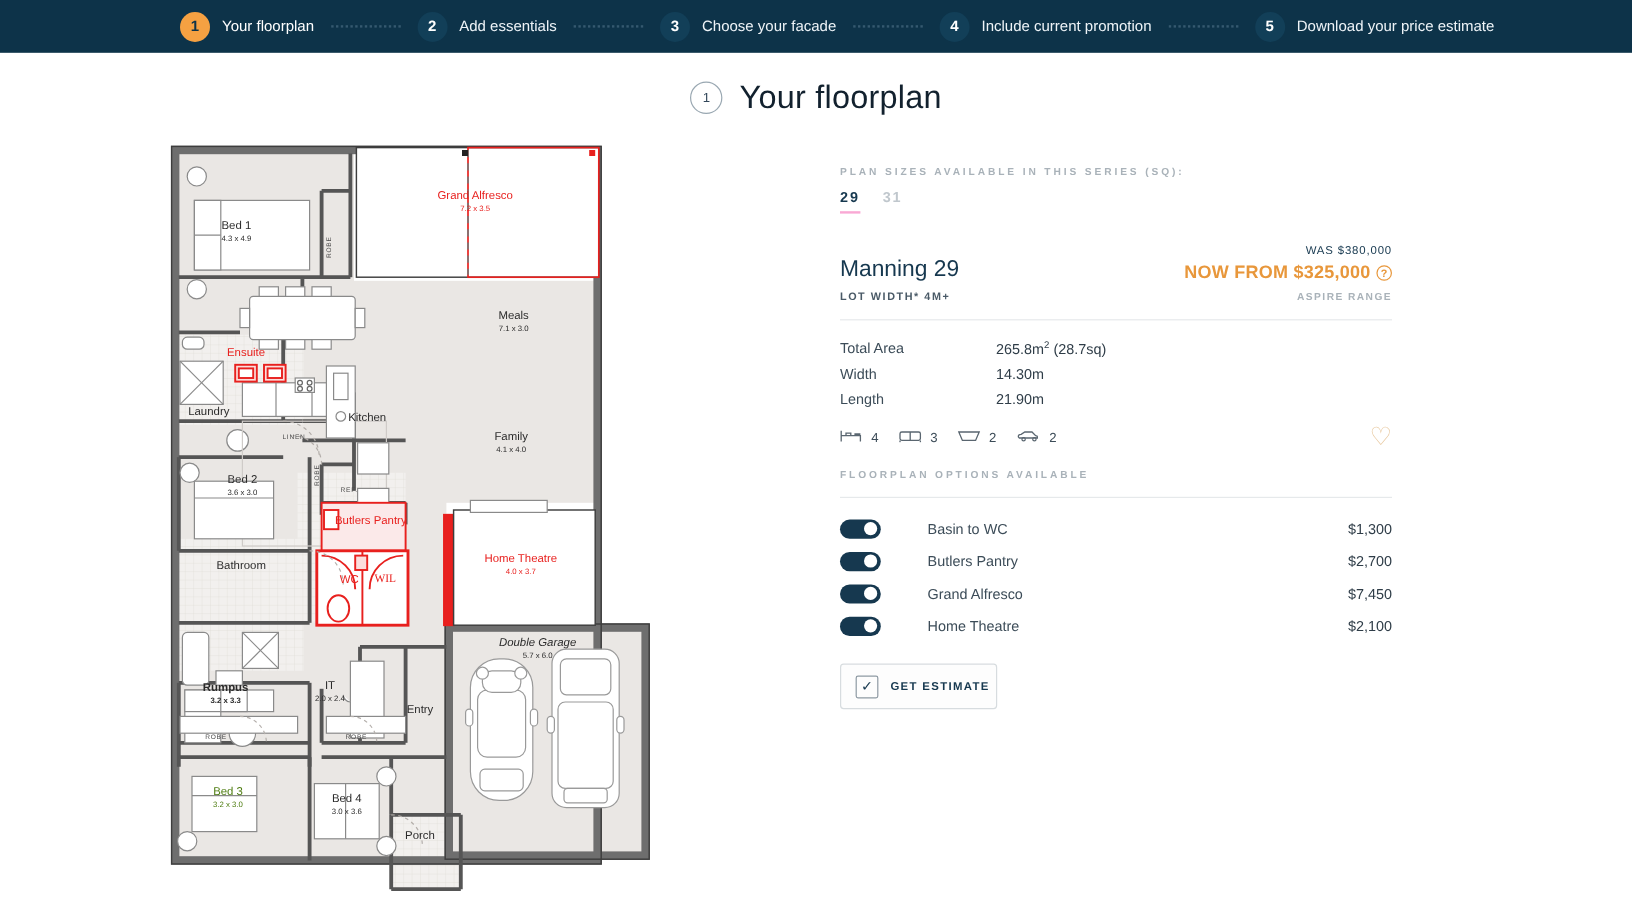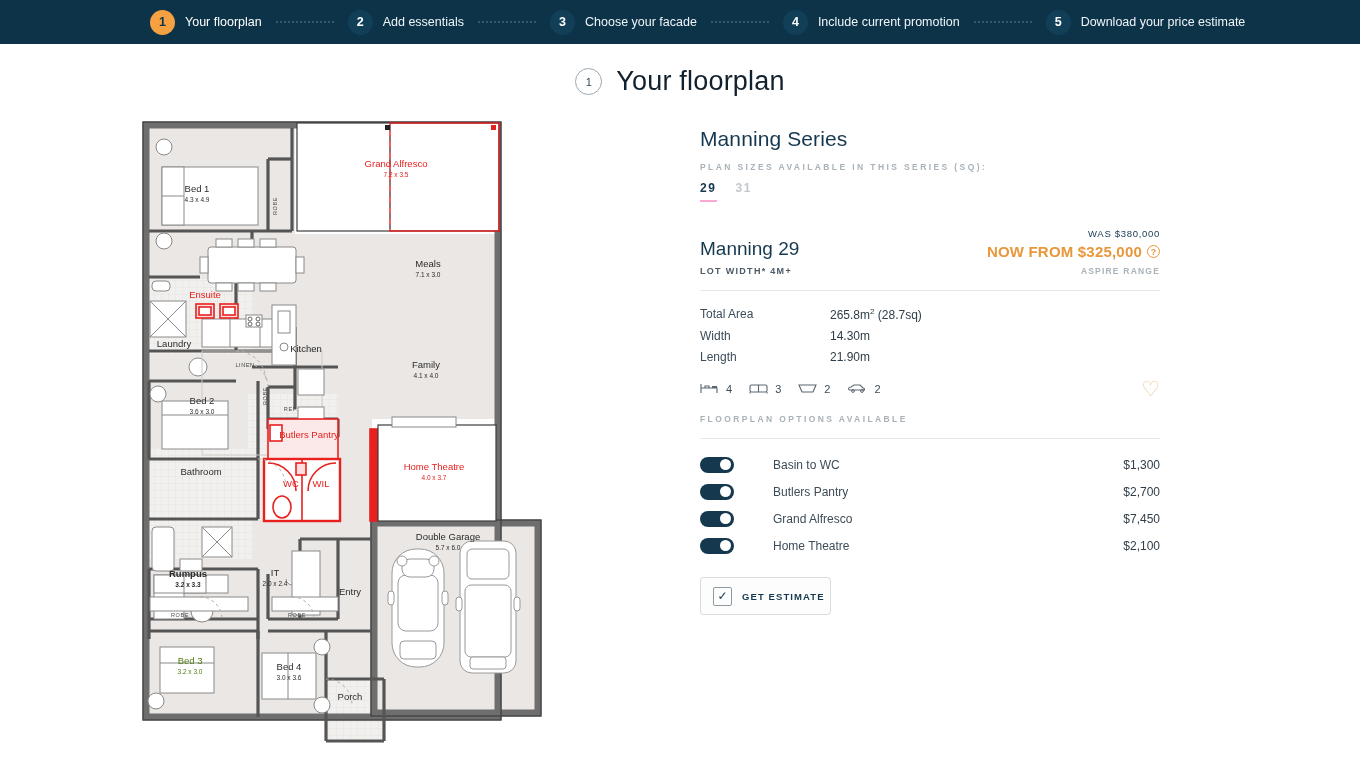--- a/index.html
+++ b/index.html
@@ -456,28 +456,28 @@
           <div style="position: absolute; transform: translate(-50%, -50%); text-align: center; white-space: nowrap; line-height: 1.25; left: 169px; top: 316px; color: rgb(232, 32, 30);">
             <div style="font-size: 9.5px;">Butlers Pantry</div>
           </div>
           <div style="position: absolute; transform: translate(-50%, -50%); text-align: center; white-space: nowrap; line-height: 1.25; left: 61px; top: 353px; color: rgb(43, 43, 43);">
             <div style="font-size: 9.5px;">Bathroom</div>
           </div>
           <div style="position: absolute; transform: translate(-50%, -50%); text-align: center; white-space: nowrap; line-height: 1.25; left: 151px; top: 365px; color: rgb(232, 32, 30);">
             <div style="font-size: 9.5px;">WC</div>
           </div>
           <div style="position: absolute; transform: translate(-50%, -50%); text-align: center; white-space: nowrap; line-height: 1.25; left: 181px; top: 365px; color: rgb(232, 32, 30);">
-            <div style="font-size: 9.5px;">WIL</div>
+            <div style="font-size: 9.5px; font-family: Liberation Serif, serif;">WIL</div>
           </div>
           <div style="position: absolute; transform: translate(-50%, -50%); text-align: center; white-space: nowrap; line-height: 1.25; left: 294px; top: 352px; color: rgb(232, 32, 30);">
             <div style="font-size: 9.5px;">Home Theatre</div>
             <div style="font-size: 6.5px; margin-top: 1px;">4.0 x 3.7</div>
           </div>
           <div style="position: absolute; transform: translate(-50%, -50%); text-align: center; white-space: nowrap; line-height: 1.25; left: 308px; top: 422px; color: rgb(43, 43, 43);">
-            <div style="font-size: 9.5px;">Double Garage</div>
+            <div style="font-size: 9.5px; font-style: italic;">Double Garage</div>
             <div style="font-size: 6.5px; margin-top: 1px;">5.7 x 6.0</div>
           </div>
           <div style="position: absolute; transform: translate(-50%, -50%); text-align: center; white-space: nowrap; line-height: 1.25; left: 48px; top: 459px; color: rgb(43, 43, 43); font-weight: bold;">
             <div style="font-size: 9.5px;">Rumpus</div>
             <div style="font-size: 6.5px; margin-top: 1px;">3.2 x 3.3</div>
           </div>
           <div style="position: absolute; transform: translate(-50%, -50%); text-align: center; white-space: nowrap; line-height: 1.25; left: 135px; top: 450px; color: rgb(43, 43, 43);">
             <div style="font-size: 9.5px; margin-top: 16px;">IT</div>
             <div style="font-size: 6.5px; margin-top: 1px;">2.0 x 2.4</div>
           </div>
@@ -500,21 +500,20 @@
           <div style="position: absolute; transform: translate(-50%, -50%) rotate(-90deg); font-size: 5.5px; letter-spacing: 0.6px; color: rgb(74, 74, 74); white-space: nowrap; left: 125px; top: 277px;">ROBE</div>
           <div style="position: absolute; transform: translate(-50%, -50%) rotate(0deg); font-size: 5.5px; letter-spacing: 0.6px; color: rgb(74, 74, 74); white-space: nowrap; left: 151px; top: 290px;">REF.</div>
           <div style="position: absolute; transform: translate(-50%, -50%) rotate(0deg); font-size: 5.5px; letter-spacing: 0.6px; color: rgb(74, 74, 74); white-space: nowrap; left: 40px; top: 496px;">ROBE</div>
           <div style="position: absolute; transform: translate(-50%, -50%) rotate(0deg); font-size: 5.5px; letter-spacing: 0.6px; color: rgb(74, 74, 74); white-space: nowrap; left: 157px; top: 496px;">ROBE</div>
         </div>
     </div>
   </div>
 
   <div class="info-col">
 
-    <div class="series-title">Manning Series</div>
     <div class="sub-caps">PLAN SIZES AVAILABLE IN THIS SERIES (SQ):</div>
 
     <div class="sizes">
       <div class="size-opt on">29</div>
       <div class="size-opt">31</div>
     </div>
 
     <div class="price-row">
       <div>
         <div class="plan-name">Manning 29</div>

